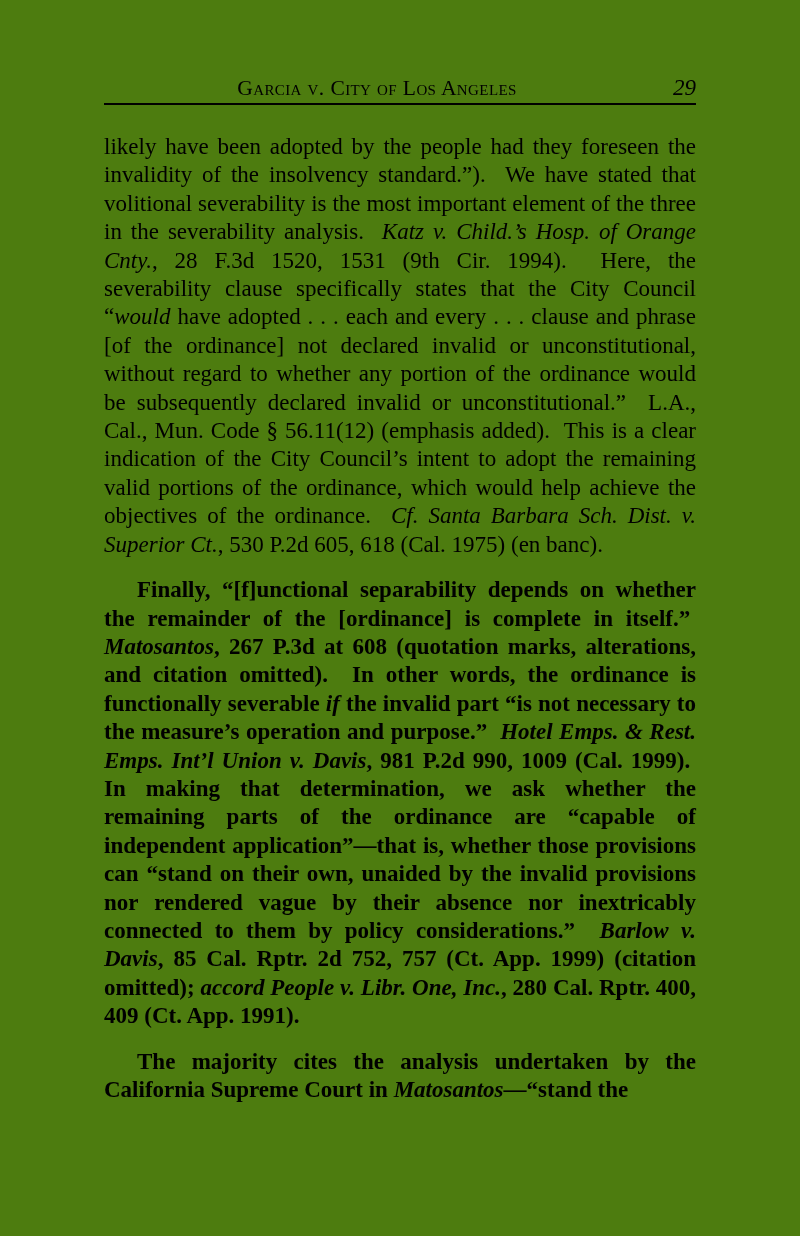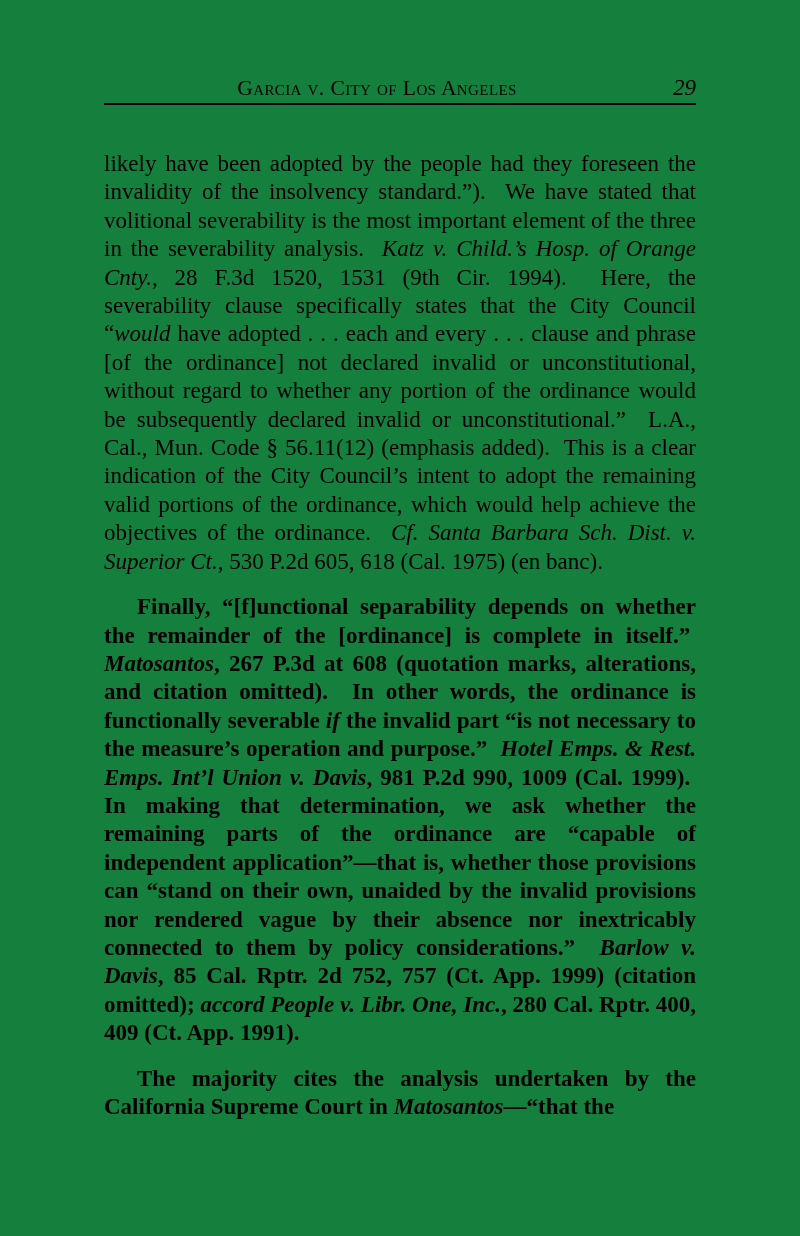--- a/index.html
+++ b/index.html
@@ -4,21 +4,21 @@
 <style>
   html, body {
     margin: 0;
     padding: 0;
     background: #ffffff;
   }
   .page {
     position: relative;
     width: 800px;
     height: 1236px;
-    background: #15803d;
+    background: #4d7c0f;
     color: #000000;
     font-family: "Liberation Serif", serif;
     overflow: hidden;
   }
   .running-header {
     position: absolute;
     left: 104px;
     top: 75px;
     width: 592px;
     display: flex;
@@ -47,21 +47,20 @@
     border-top: 2px solid #000000;
   }
   .opinion-body {
     position: absolute;
     left: 104px;
     top: 133px;
     width: 592px;
     font-size: 23px;
     line-height: 28.4px;
     text-align: justify;
-    margin-top: 17px;
   }
   .para {
     margin: 0 0 17px 0;
   }
   .para.indent {
     text-indent: 33px;
     font-weight: bold;
   }
   .italic {
     font-style: italic;
@@ -72,15 +71,15 @@
 
 <div class="page">
   <div class="running-header">
     <div class="header-title">Garcia v. City of Los Angeles</div>
     <div class="header-page-number">29</div>
   </div>
   <div class="header-rule"></div>
   <div class="opinion-body">
       <p class="para"><span>likely have been adopted by the people had they foreseen the invalidity of the insolvency standard.”).&nbsp; We have stated that volitional severability is the most important element of the three in the severability analysis.&nbsp; </span><span class="italic">Katz v. Child.’s Hosp. of Orange Cnty.</span><span>, 28 F.3d 1520, 1531 (9th Cir. 1994).&nbsp; Here, the severability clause specifically states that the City Council “</span><span class="italic">would</span><span> have adopted . . . each and every . . . clause and phrase [of the ordinance] not declared invalid or unconstitutional, without regard to whether any portion of the ordinance would be subsequently declared invalid or unconstitutional.”&nbsp; L.A., Cal., Mun. Code § 56.11(12) (emphasis added).&nbsp; This is a clear indication of the City Council’s intent to adopt the remaining valid portions of the ordinance, which would help achieve the objectives of the ordinance.&nbsp; </span><span class="italic">Cf. Santa Barbara Sch. Dist. v. Superior Ct.</span><span>, 530 P.2d 605, 618 (Cal. 1975) (en banc).</span></p>
       <p class="para indent"><span>Finally, “[f]unctional separability depends on whether the remainder of the [ordinance] is complete in itself.”&nbsp; </span><span class="italic">Matosantos</span><span>, 267 P.3d at 608 (quotation marks, alterations, and citation omitted).&nbsp; In other words, the ordinance is functionally severable </span><span class="italic">if</span><span> the invalid part “is not necessary to the measure’s operation and purpose.”&nbsp; </span><span class="italic">Hotel Emps. &amp; Rest. Emps. Int’l Union v. Davis</span><span>, 981 P.2d 990, 1009 (Cal. 1999).&nbsp; In making that determination, we ask whether the remaining parts of the ordinance are “capable of independent application”—that is, whether those provisions can “stand on their own, unaided by the invalid provisions nor rendered vague by their absence nor inextricably connected to them by policy considerations.”&nbsp; </span><span class="italic">Barlow v. Davis</span><span>, 85 Cal. Rptr. 2d 752, 757 (Ct. App. 1999) (citation omitted); </span><span class="italic">accord People v. Libr. One, Inc.</span><span>, 280 Cal. Rptr. 400, 409 (Ct. App. 1991).</span></p>
-      <p class="para indent"><span>The majority cites the analysis undertaken by the California Supreme Court in </span><span class="italic">Matosantos</span><span>—“that the</span></p>
+      <p class="para indent"><span>The majority cites the analysis undertaken by the California Supreme Court in </span><span class="italic">Matosantos</span><span>—“stand the</span></p>
     </div>
 </div>
 
 </body></html>

